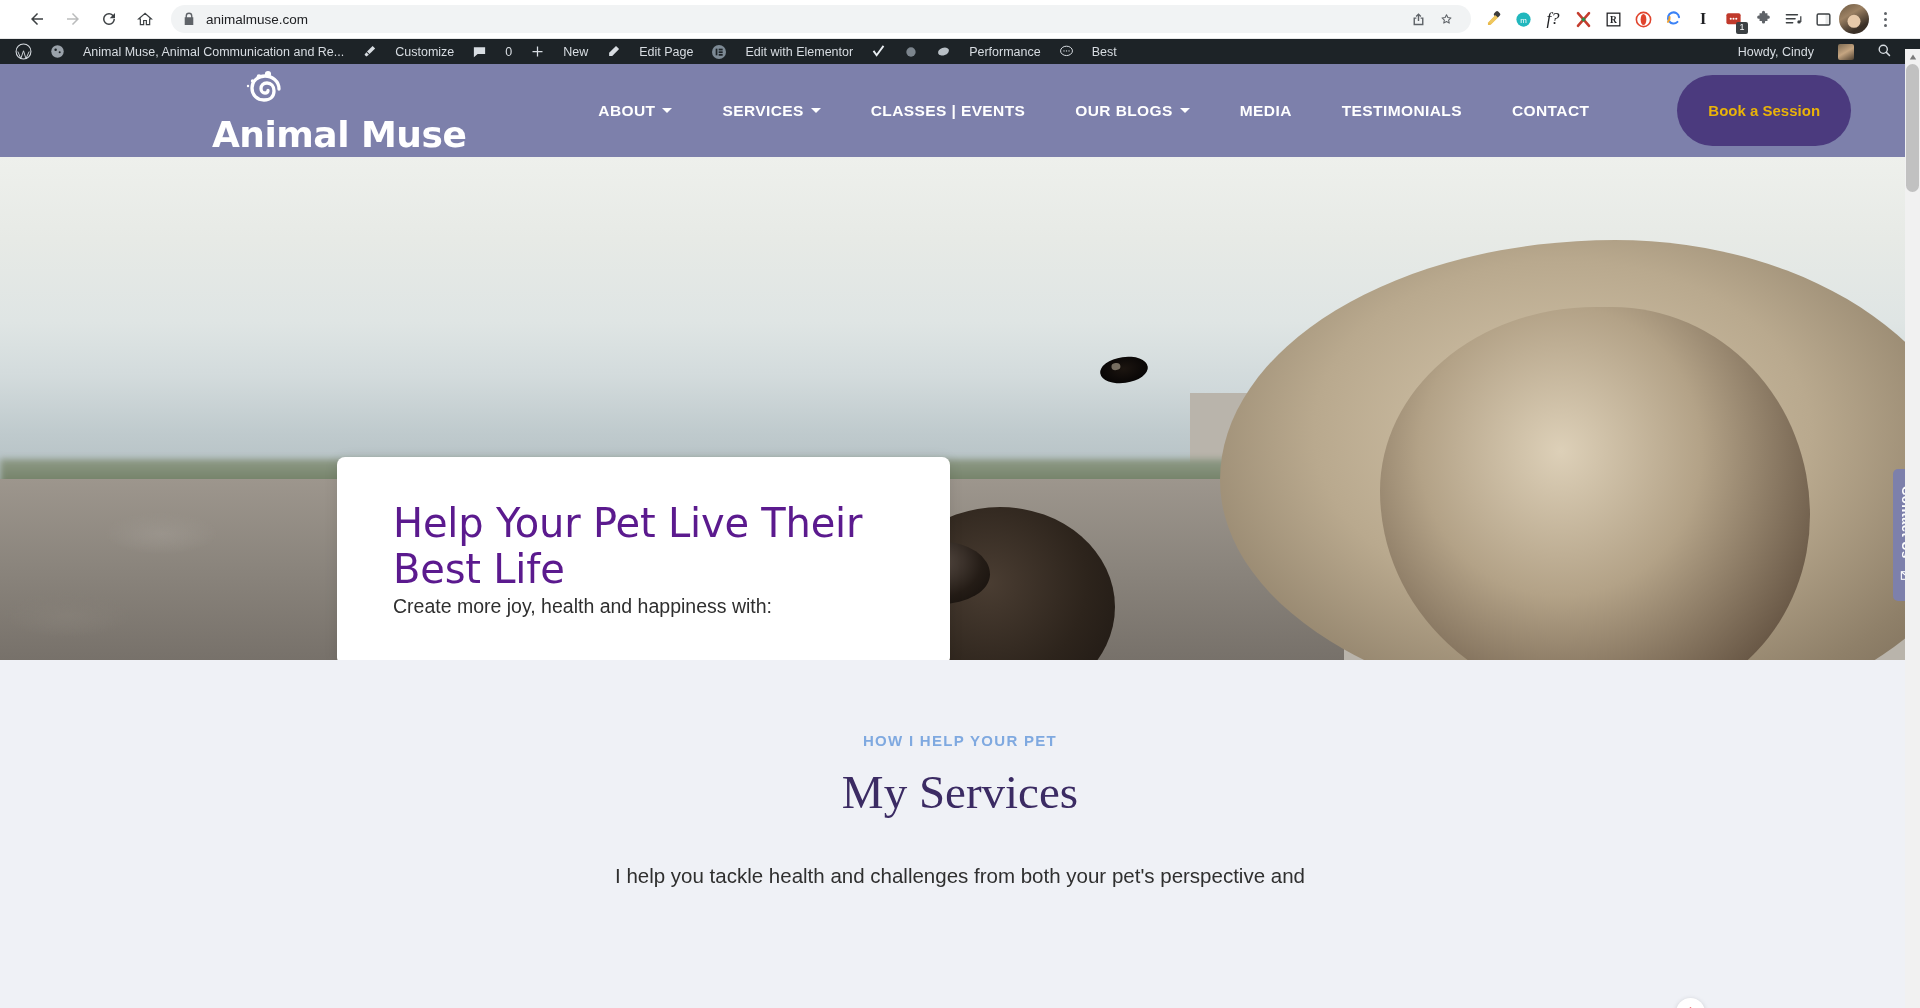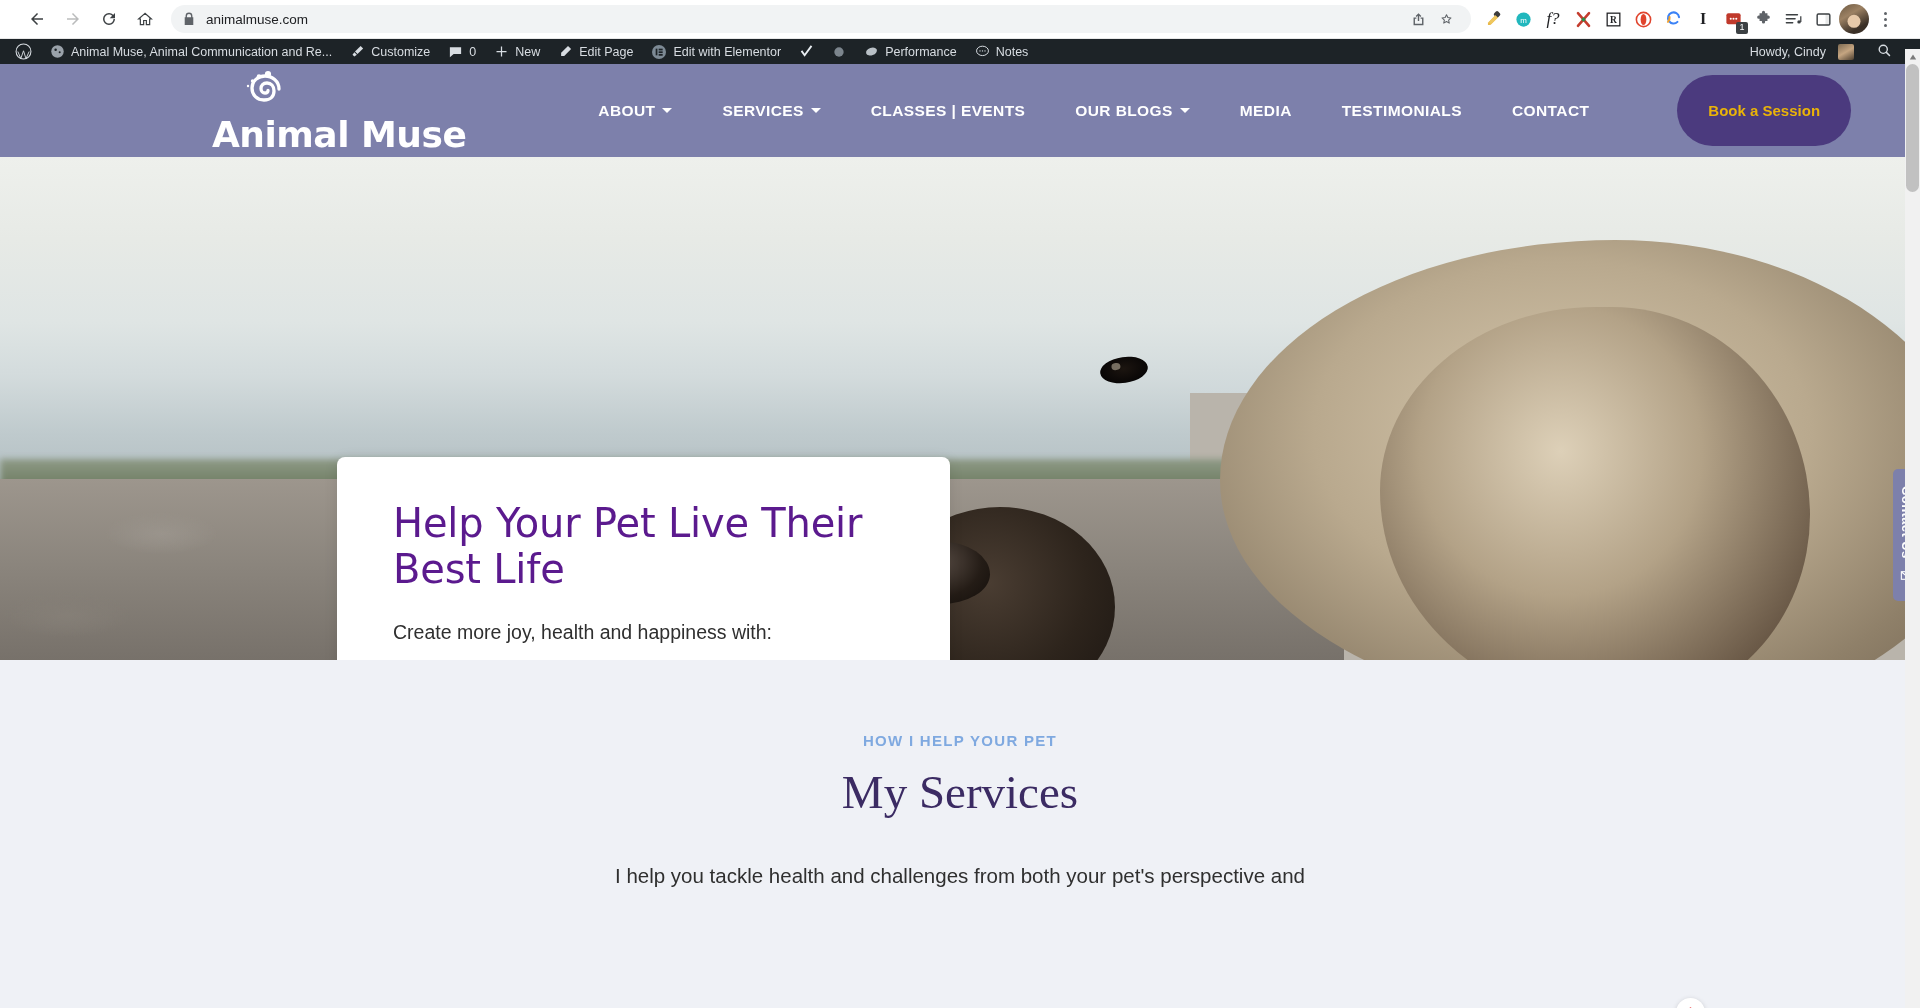--- a/index.html
+++ b/index.html
@@ -115,21 +115,21 @@
     display: flex;
     align-items: center;
     color: #b6bcc2;
     font-size: 12.5px;
     padding-left: 6px;
     position: relative;
   }
   .wp-item {
     display: flex;
     align-items: center;
-    gap: 6px;
+    gap: 18px;
     height: 25px;
     padding: 0 9px;
     color: #d8dde2;
     white-space: nowrap;
   }
   .wp-item .wp-ico { display:flex; align-items:center; }
   .wp-right {
     margin-left: auto;
     display: flex; align-items: center;
     padding-right: 16px;
@@ -293,21 +293,20 @@
   }
   .hero-title {
     font-family: "DejaVu Sans", sans-serif;
     font-size: 40px;
     line-height: 1.14;
     color: #5b1a8e;
     font-weight: normal;
     letter-spacing: -.2px;
   }
   .hero-sub {
-    margin-top: 26px;
     font-size: 19.5px;
     color: #2f2f2f;
     line-height: 1.5;
   }
 
   
   .services {
     background: #eff1f6;
     height: 393px;
     text-align: center;
@@ -612,21 +611,21 @@
   </div>
   <div class="wp-item">
     <span class="wp-ico">
       <svg width="15" height="15" viewBox="0 0 24 24">
           <ellipse cx="12" cy="11" rx="9.5" ry="7.5" fill="none" stroke="#d8dde2" stroke-width="1.6"></ellipse>
           <circle cx="8" cy="11" r="1.1" fill="#d8dde2"></circle>
           <circle cx="12" cy="11" r="1.1" fill="#d8dde2"></circle>
           <circle cx="16" cy="11" r="1.1" fill="#d8dde2"></circle>
         </svg>
     </span>
-    <span>Notes</span>
+    <span>Best</span>
   </div>
 
   <div class="wp-right">
     <div class="wp-item">
       <span>Howdy, Cindy</span>
       <span class="wp-avatar"></span>
     </div>
     <div class="wp-search">
       <span>
         <svg width="15" height="15" viewBox="0 0 24 24">

